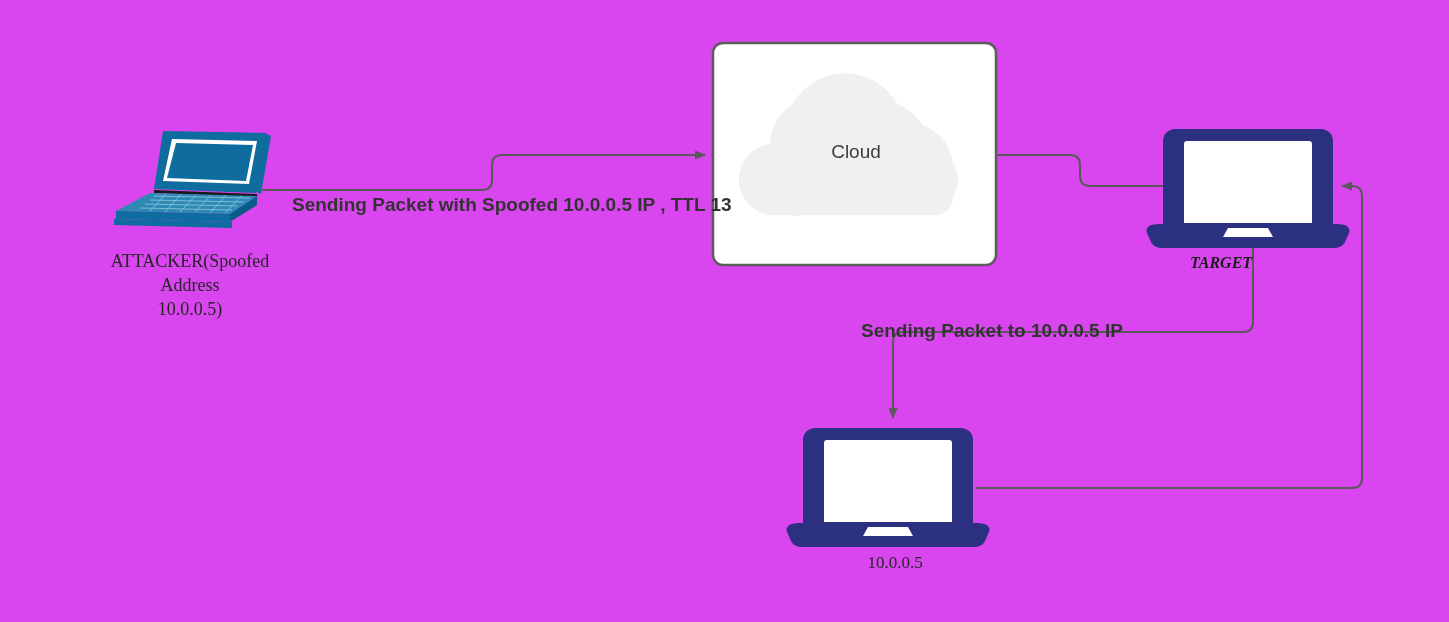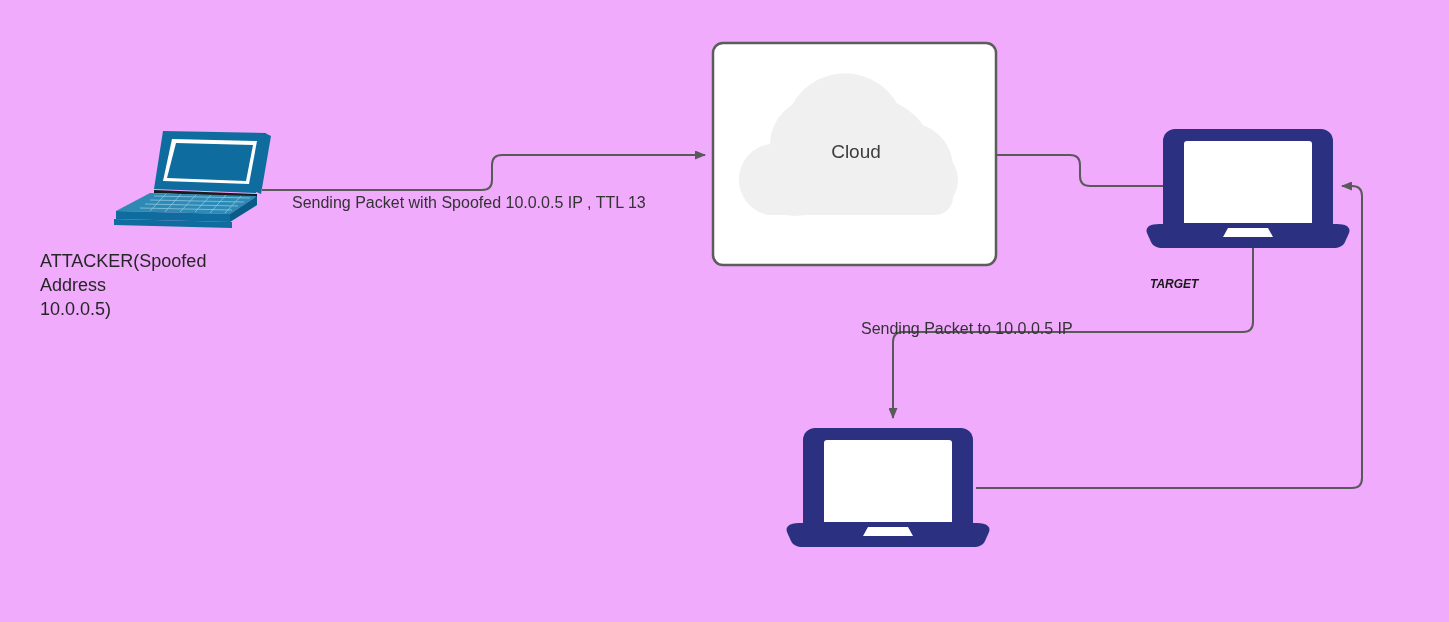--- a/index.html
+++ b/index.html
@@ -4,67 +4,67 @@
 <style>
   html, body {
     margin: 0;
     padding: 0;
     background: #ffffff;
   }
   #canvas {
     position: relative;
     width: 1449px;
     height: 622px;
-    background: #f0abfc;
+    background: #d946ef;
     font-family: "Liberation Sans", sans-serif;
     overflow: hidden;
   }
   svg.layer {
     position: absolute;
     left: 0;
     top: 0;
     width: 1449px;
     height: 622px;
   }
   .node-label {
     position: absolute;
+    text-align: center;
     color: #1a1a1a;
-    font-family: Liberation Sans, sans-serif;
+    font-family: Liberation Serif, serif;
     line-height: 1.32;
     white-space: pre-line;
   }
   #attacker-label {
     left: 40px;
     top: 250px;
     width: 300px;
     font-size: 18px;
     color: #262626;
   }
   #target-label {
-    left: 1150px;
+    left: 1116px;
     top: 252px;
     width: 210px;
-    font-size: 12px;
+    font-size: 16px;
     font-weight: bold;
     font-style: italic;
     color: #1a1a1a;
-    margin-top: 25px;
   }
   #victim-label {
     left: 790px;
     top: 552px;
     width: 210px;
     font-size: 17px;
     color: #262626;
   }
   .edge-label {
     position: absolute;
     font-family: "Liberation Sans", sans-serif;
-    font-size: 16px;
-    font-weight: normal;
+    font-size: 19px;
+    font-weight: bold;
     color: #333333;
     white-space: nowrap;
   }
   #edge-label-1 { left: 292px; top: 194px; }
   #edge-label-2 { left: 861px; top: 320px; }
   #edge-label-3 { left: 1060px; top: 478px; }
   #cloud-text {
     position: absolute;
     left: 756px;
     top: 141px;
@@ -176,17 +176,18 @@
 
   <svg class="layer" viewBox="0 0 1449 622">
     <g>
       <path d="M815,428 h146 a12,12 0 0 1 12,12 v93 h-170 v-93 a12,12 0 0 1 12,-12 z" fill="#2b3180"></path>
       <path d="M827,440 h122 a3,3 0 0 1 3,3 v79 h-128 v-79 a3,3 0 0 1 3,-3 z" fill="#ffffff"></path>
       <path d="M799,523 h178 c10,0 14,4 12,9 l-4,9 c-2,4 -6,6 -12,6 h-170
                c-6,0 -10,-2 -12,-6 l-4,-9 c-2,-5 2,-9 12,-9 z" fill="#2b3180"></path>
       <path d="M868,527 h40 l5,9 h-50 z" fill="#ffffff"></path>
     </g>
   </svg>
+  <div class="node-label" id="victim-label">10.0.0.5</div>
 
   <div class="edge-label" id="edge-label-1">Sending Packet with Spoofed 10.0.0.5 IP , TTL 13</div>
   <div class="edge-label" id="edge-label-2">Sending Packet to 10.0.0.5 IP</div>
 
 </div>
 
 </body></html>

